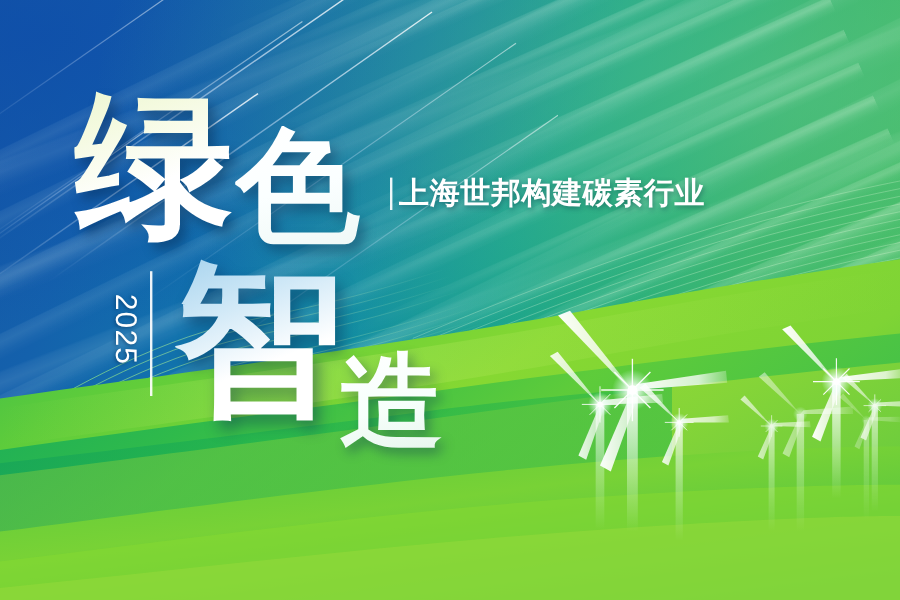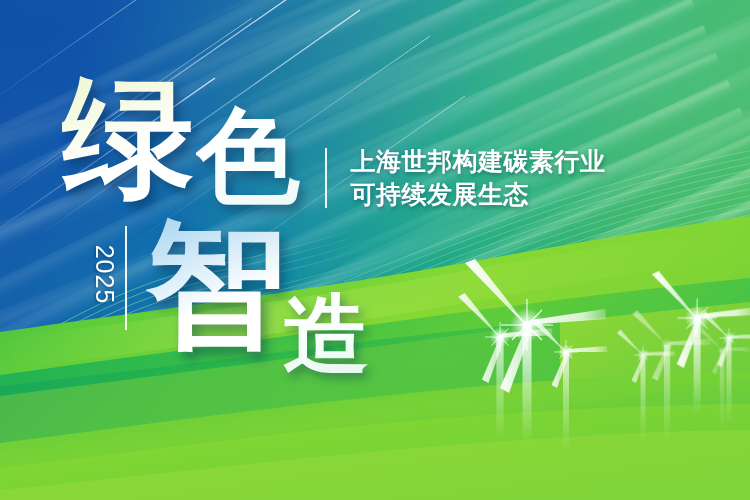--- a/index.html
+++ b/index.html
@@ -172,21 +172,21 @@
   }
   .year-rule{
     position:absolute;left:41px;top:4px;
     width:1.5px;height:104px;
     background:rgba(255,255,255,.92);
   }
 
   
   .sub{
     position:absolute;left:325px;top:148px;
-    display:flex;align-items:stretch;gap:24px;
+    display:flex;align-items:stretch;gap:6px;
   }
   .sub-rule{
     width:1.6px;
     background:rgba(255,255,255,.92);
     flex:0 0 auto;
   }
   .sub-lines{display:flex;flex-direction:column;justify-content:center;gap:6px;}
   .sub-line{
     font-family:"Liberation Serif","DejaVu Serif",serif;
     font-size:25px;font-weight:700;line-height:1.08;
@@ -502,18 +502,17 @@
 
     <div class="year-wrap">
       <div class="year">2025</div>
       <div class="year-rule"></div>
     </div>
 
     <div class="sub">
       <div class="sub-rule"></div>
       <div class="sub-lines">
         <div class="sub-line">上海世邦构建碳素行业</div>
-        <div class="sub-line">可持续发展生态</div>
       </div>
     </div>
 
   </div>
 </div>
 
 </body></html>

